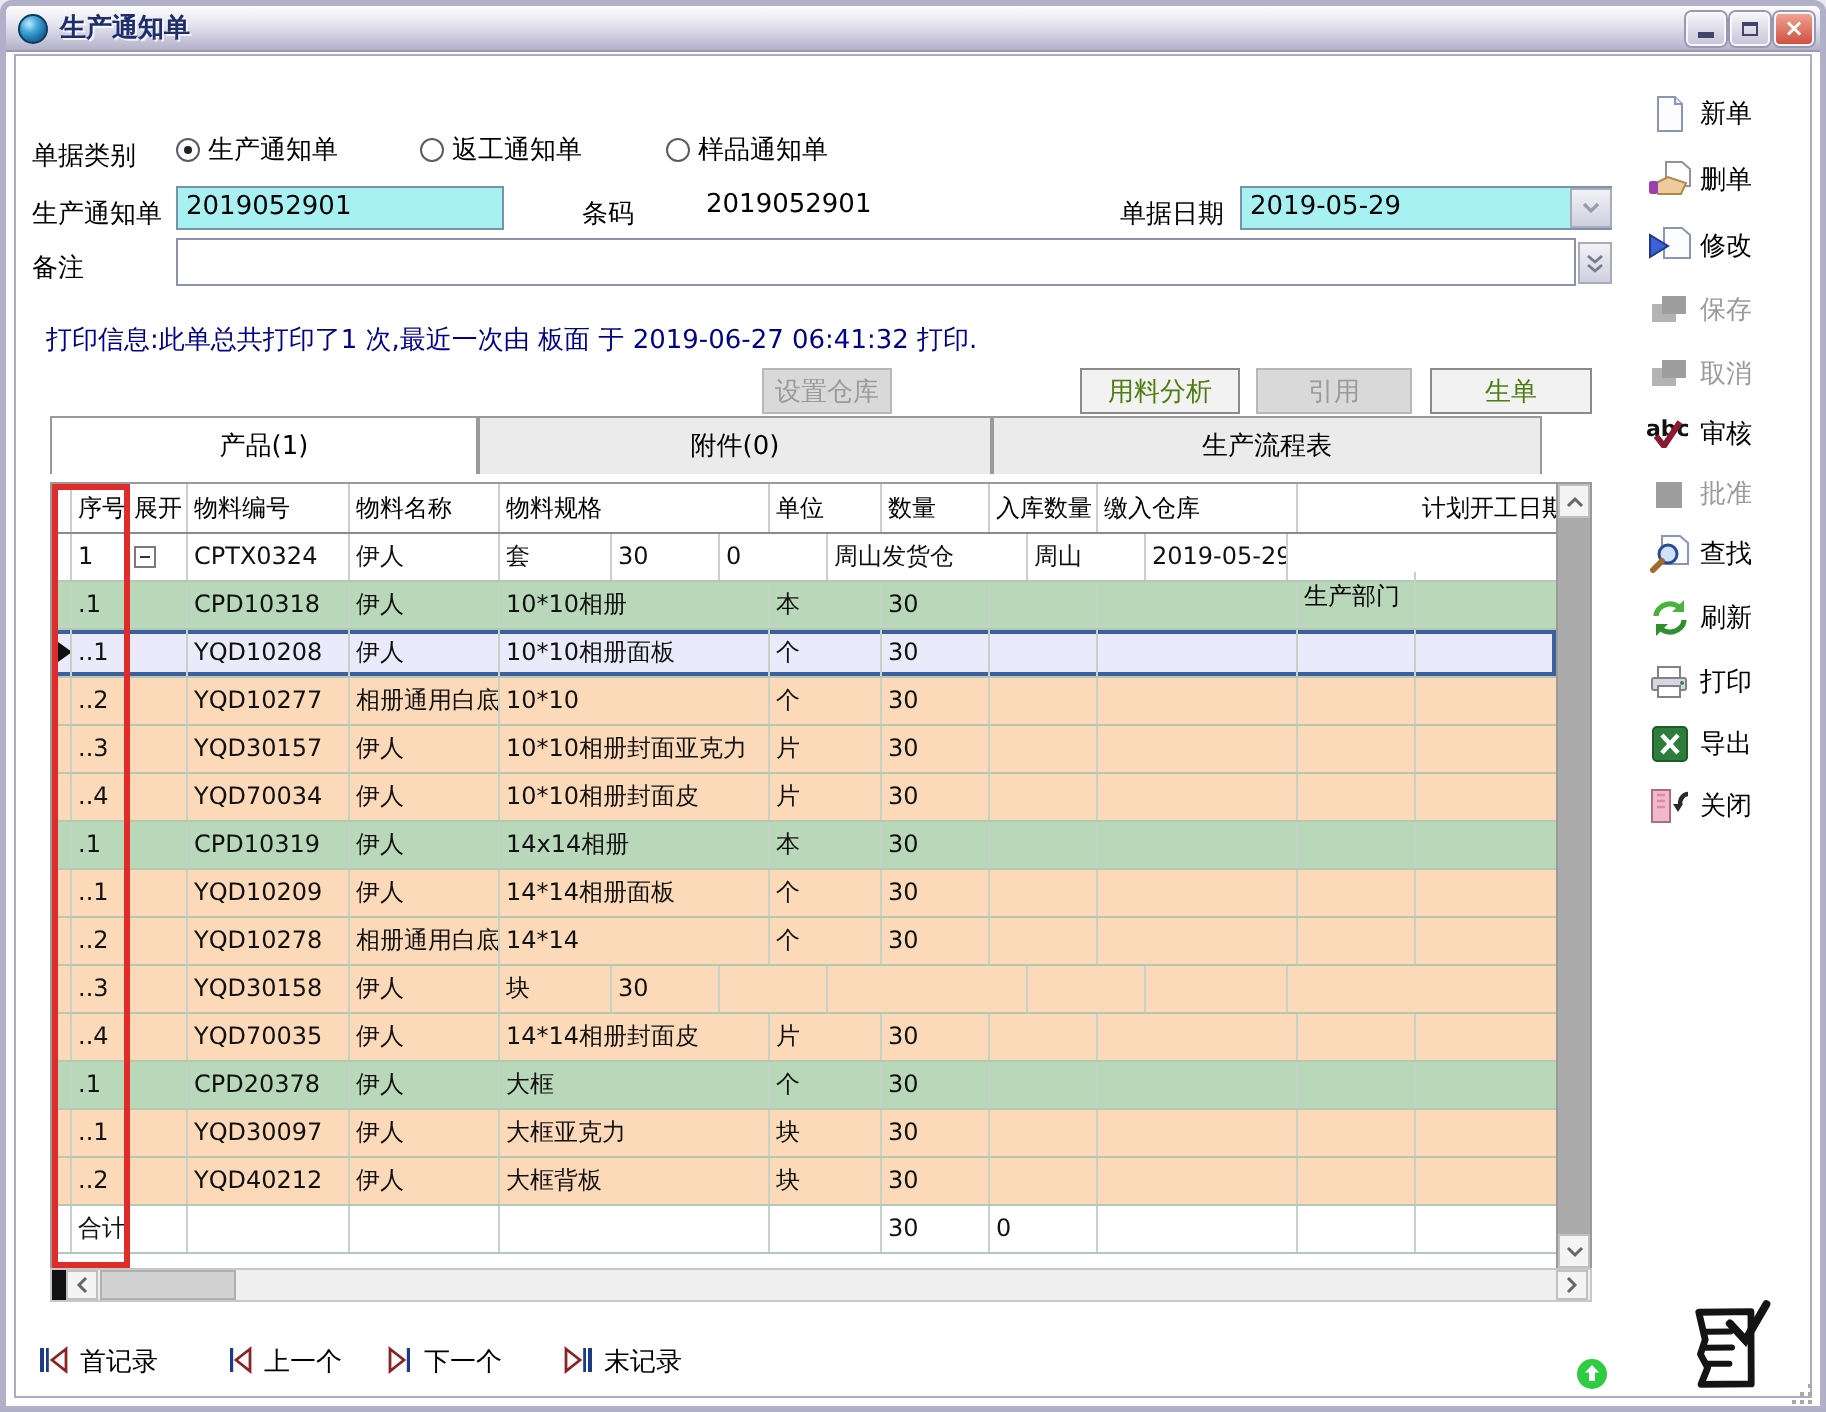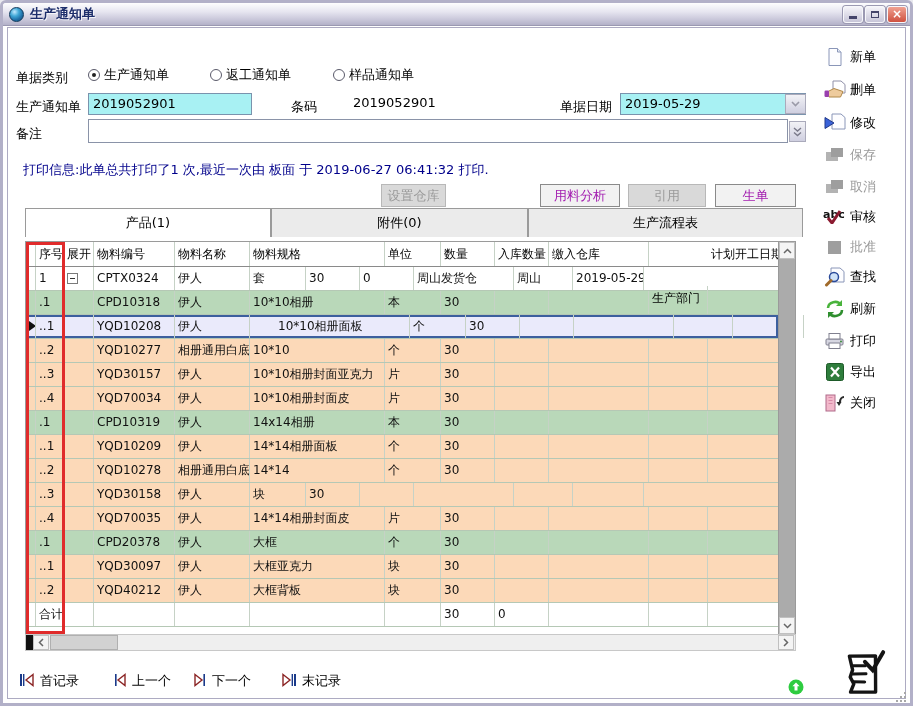--- a/index.html
+++ b/index.html
@@ -34,21 +34,21 @@
   .radio-circ.on::after{content:"";position:absolute;left:3px;top:3px;width:4px;height:4px;border-radius:50%;background:#222;}
   
   .field{position:absolute;border:1px solid #7a93ad;font-size:13px;color:#000;padding:2px 4px;background:#fff;white-space:nowrap;overflow:hidden;}
   .cyan{background:#a8f1f3;}
   .combo-btn{position:absolute;width:21px;border:1px solid #aab;background:linear-gradient(#f2f2f6,#cfcfe0);
     display:flex;align-items:center;justify-content:center;}
   .static-val{position:absolute;font-size:13px;color:#000;}
   .print-info{position:absolute;left:20px;top:158px;font-size:13px;color:#00008b;white-space:nowrap;}
   
   .push-btn{position:absolute;height:23px;border:1px solid #8a8a8a;background:#f2f2f2;
-    font-size:13px;color:#a21caf;display:flex;align-items:center;justify-content:center;
+    font-size:13px;color:#4d7c0f;display:flex;align-items:center;justify-content:center;
     font-family:inherit;}
   .push-btn.disabled{background:#d9d9d9;color:#9a9a9a;border-color:#b8b8b8;}
   
   .tabbar{position:absolute;left:22px;top:205px;width:778px;height:29px;display:flex;}
   .tab{height:29px;border:1px solid #9a9a9a;border-bottom:none;background:#ebebeb;
     display:flex;align-items:center;justify-content:center;font-size:13px;color:#000;}
   .tab.active{background:#fff;position:relative;z-index:2;}
   
   .grid{position:absolute;left:22px;top:238px;width:753px;border-top:1px solid #9a9a9a;border-left:1px solid #9a9a9a;background:#fff;}
   .g-row{display:flex;height:24px;border-bottom:1px solid #b5c8b5;}
@@ -153,21 +153,21 @@
   <div class="print-info">打印信息:此单总共打印了1 次,最近一次由 板面 于 2019-06-27 06:41:32  打印.</div>
 
   <div id="action-buttons">
       <div class="push-btn disabled" style="left: 378px; top: 181px; width: 65px;">设置仓库</div>
       <div class="push-btn" style="left: 537px; top: 181px; width: 80px;">用料分析</div>
       <div class="push-btn disabled" style="left: 625px; top: 181px; width: 78px;">引用</div>
       <div class="push-btn" style="left: 712px; top: 181px; width: 81px;">生单</div>
     </div>
 
   <div class="tabbar" id="tabbar">
-      <div class="tab active" style="width: 246px;">产品(1)</div>
+      <div class="tab active" style="width: 214px;">产品(1)</div>
       <div class="tab" style="width: 257px;">附件(0)</div>
       <div class="tab" style="width: 275px;">生产流程表</div>
     </div>
 
   <div class="grid" id="grid">
       <div class="g-row g-header">
         <div class="g-cell" style="width: 10px;"></div>
         <div class="g-cell" style="width: 28px;">序号</div>
         <div class="g-cell" style="width: 30px;">展开</div>
         <div class="g-cell" style="width: 81px;">物料编号</div>
@@ -210,21 +210,21 @@
         <div class="g-cell" style="width: 71px;"></div>
       </div>
       <div class="g-row row-selected">
         <div class="g-cell" style="width: 10px;">
           <div class="ind-tri"></div>
         </div>
         <div class="g-cell" style="width: 28px;">..1</div>
         <div class="g-cell" style="width: 30px;"></div>
         <div class="g-cell" style="width: 81px;">YQD10208</div>
         <div class="g-cell" style="width: 75px;">伊人</div>
-        <div class="g-cell" style="width: 135px; margin-left: 25px;">10*10相册面板</div>
+        <div class="g-cell" style="width: 135px;">10*10相册面板</div>
         <div class="g-cell" style="width: 56px;">个</div>
         <div class="g-cell" style="width: 54px;">30</div>
         <div class="g-cell" style="width: 54px;"></div>
         <div class="g-cell" style="width: 100px;"></div>
         <div class="g-cell" style="width: 59px;"></div>
         <div class="g-cell" style="width: 71px;"></div>
       </div>
       <div class="g-row row-peach">
         <div class="g-cell" style="width: 10px;"></div>
         <div class="g-cell" style="width: 28px;">..2</div>

